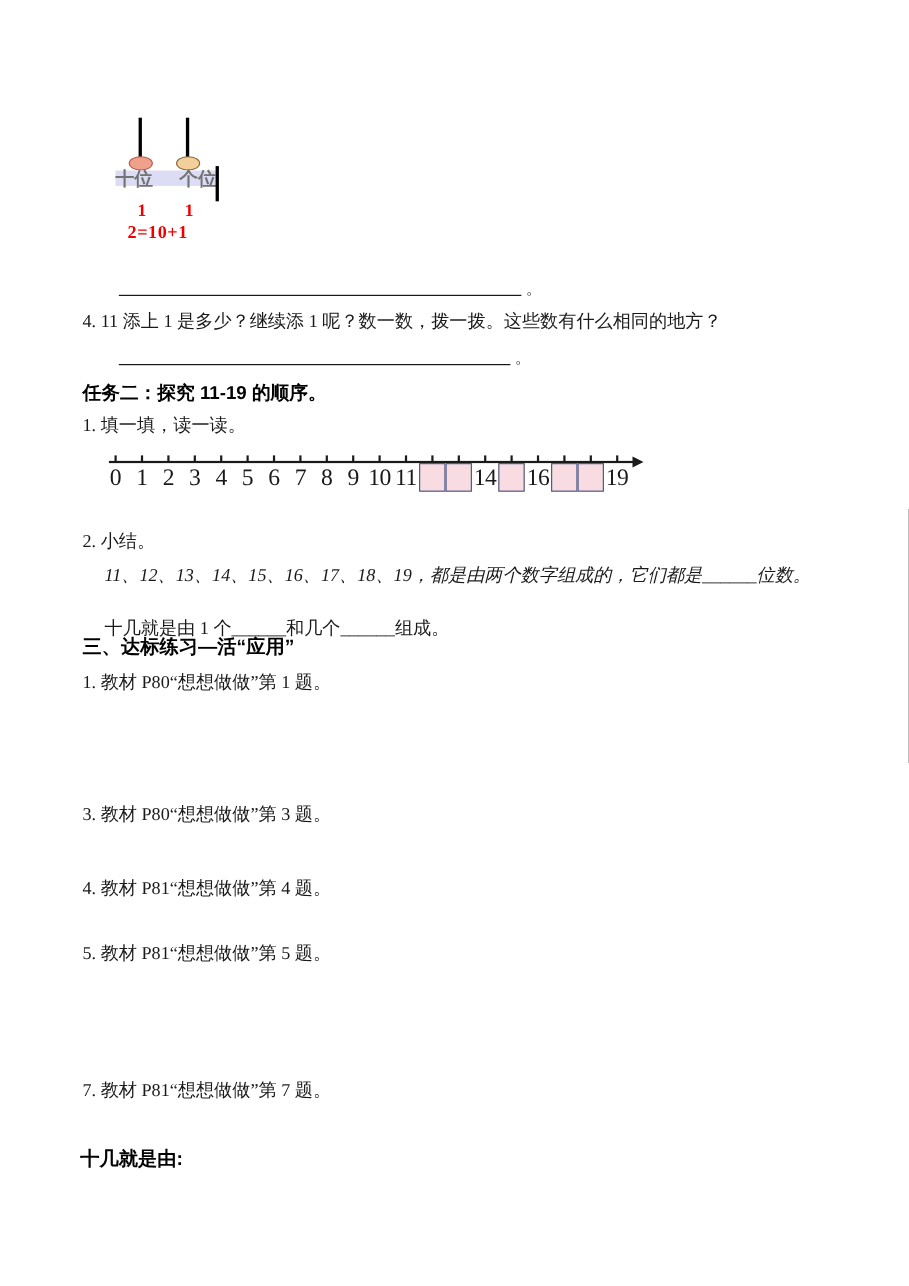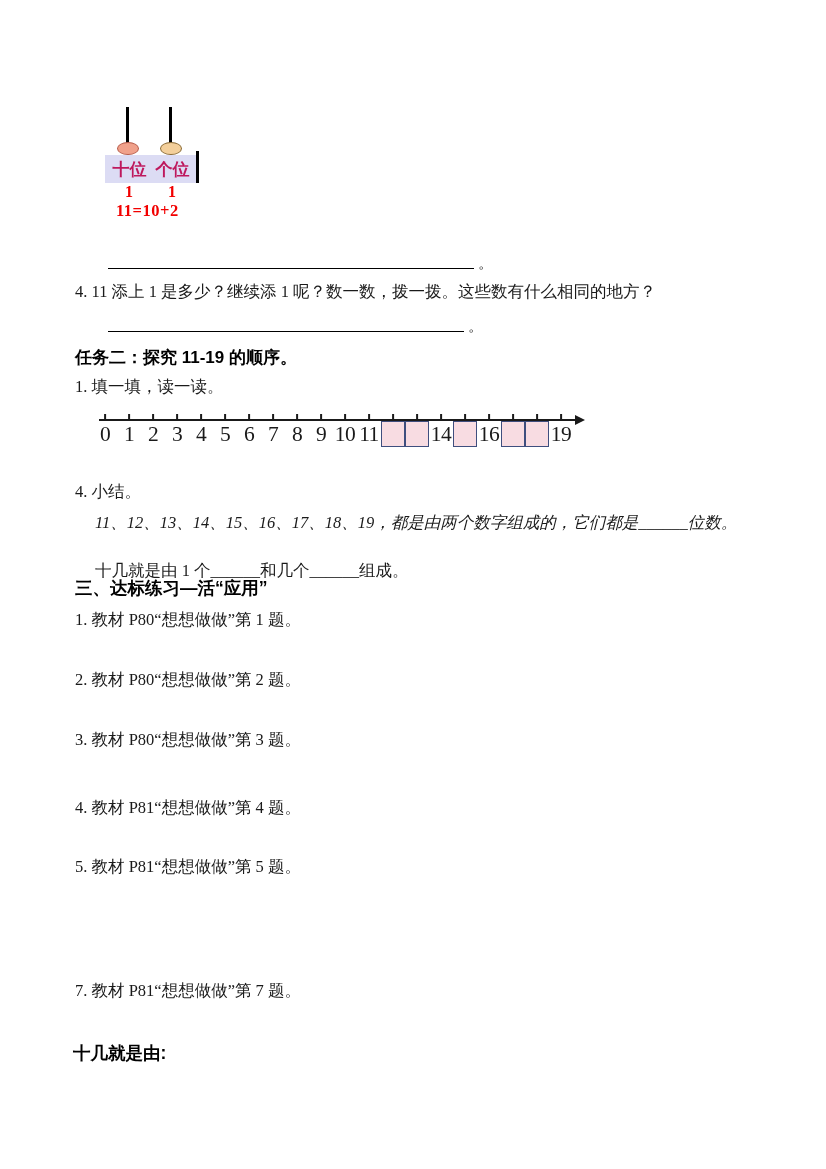--- a/index.html
+++ b/index.html
@@ -13,23 +13,23 @@
     overflow:hidden;
   }
   .abs { position:absolute; }
 
   
   .rod { position:absolute; width:3px; height:45px; background:#000; }
   .bead { position:absolute; width:22px; height:13px; border-radius:50%; box-sizing:border-box; }
   .bead-tens { background:#f0a18b; border:1.5px solid #b75b4a; }
   .bead-ones { background:#f3cf9b; border:1.5px solid #8a6a35; }
   .place-strip {
-    position:absolute; left:105px; top:155px; width:92px; height:28px;
-    background:#dcdcf4; display:flex; align-items:center; justify-content:center; gap:9px;
-    font-weight:bold; font-size:17px; color:#be185d;
+    position:absolute; left:105px; top:155px; width:92px; height:14px;
+    background:#dcdcf4; display:flex; align-items:center; justify-content:space-between; gap:9px;
+    font-weight:bold; font-size:17px; color:#737373;
     font-family:"Liberation Serif","DejaVu Serif",serif;
   }
   .cursor-bar { position:absolute; left:196px; top:151px; width:2.5px; height:32px; background:#000; }
   .red-digit {
     position:absolute; width:24px; text-align:center;
     color:#f20000; font-weight:bold; font-size:16px; line-height:1;
   }
   .equation {
     position:absolute; left:116px; top:203px;
     color:#f20000; font-weight:bold; font-size:16.5px; letter-spacing:0.5px; line-height:1;
@@ -71,21 +71,21 @@
     <div class="rod" style="left:169px; top:107px;"></div>
     <div class="bead bead-tens" style="left:116.5px; top:142px;"></div>
     <div class="bead bead-ones" style="left:159.5px; top:142px;"></div>
     <div class="place-strip">
       <span>十位</span>
         <span>个位</span>
     </div>
     <div class="cursor-bar"></div>
     <div class="red-digit" style="left:117px; top:184px;">1</div>
     <div class="red-digit" style="left:160px; top:184px;">1</div>
-    <div class="equation">11=10+2</div>
+    <div class="equation">2=10+1</div>
   </div>
 
   <div class="blank-line" style="left:108px; top:247px;">
     <span class="rule" style="width:366px;"></span>
       <span class="blank-period">。</span>
   </div>
 
   <div class="body-text" style="left:75px; top:281px;">4. 11 添上 1 是多少？继续添 1 呢？数一数，拨一拨。这些数有什么相同的地方？</div>
 
   <div class="blank-line" style="left:108px; top:310px;">
@@ -176,28 +176,27 @@
           <div class="nl-tick"></div>
           <div class="nl-box" style="background: rgb(248, 220, 226); border-color: rgb(63, 78, 126);"></div>
         </div>
         <div class="nl-cell">
           <div class="nl-tick"></div>
           <div class="nl-num">19</div>
         </div>
       </div>
   </div>
 
-  <div class="body-text" style="left:75px; top:481px;">4. 小结。</div>
+  <div class="body-text" style="left:75px; top:481px;">2. 小结。</div>
   <div class="body-text" style="left:95px; top:512px;font-style:italic;">11、12、13、14、15、16、17、18、19，都是由两个数字组成的，它们都是______位数。</div>
   <div class="body-text" style="left:95px; top:544px;margin-top:16px;">十几就是由 1 个______和几个______组成。</div>
 
   <div class="bold-head" style="left:75px; top:577px;">三、达标练习—活“应用”</div>
 
   <div class="body-text" style="left:75px; top:609px;">1. 教材 P80“想想做做”第 1 题。</div>
-  <div class="body-text" style="left:75px; top:669px;">2. 教材 P80“想想做做”第 2 题。</div>
   <div class="body-text" style="left:75px; top:729px;">3. 教材 P80“想想做做”第 3 题。</div>
   <div class="body-text" style="left:75px; top:797px;">4. 教材 P81“想想做做”第 4 题。</div>
   <div class="body-text" style="left:75px; top:856px;">5. 教材 P81“想想做做”第 5 题。</div>
   <div class="body-text" style="left:75px; top:980px;">7. 教材 P81“想想做做”第 7 题。</div>
 
   <div class="bold-head" style="left:73px; top:1042px;">十几就是由:</div>
 
 </div>
 
 </body></html>

